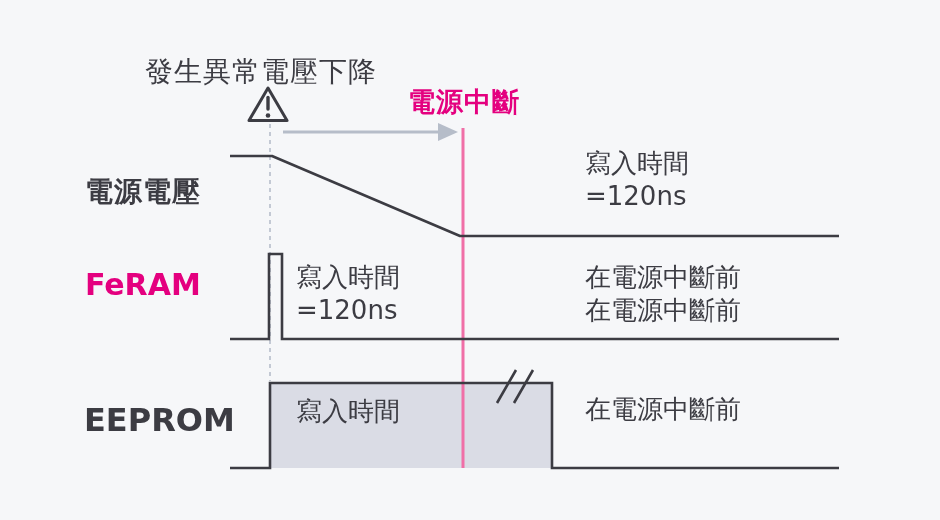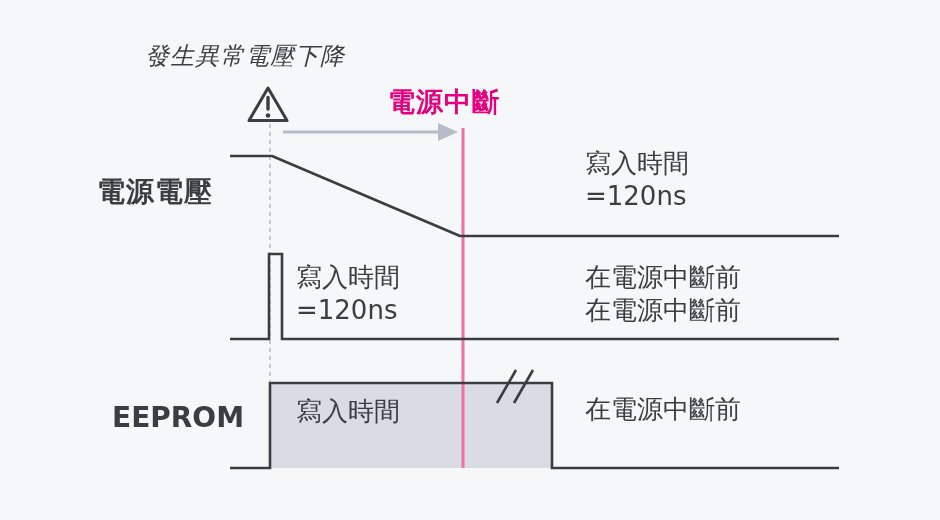--- a/index.html
+++ b/index.html
@@ -5,26 +5,26 @@
   html, body { margin: 0; padding: 0; }
   body {
     width: 940px; height: 520px;
     background: #f6f7f9;
     font-family: "DejaVu Sans", "Liberation Sans", sans-serif;
     overflow: hidden;
   }
   .stage { position: relative; width: 940px; height: 520px; background: #f6f7f9; }
   .stage svg { position: absolute; left: 0; top: 0; }
   .txt { position: absolute; color: #3c3c43; white-space: nowrap; }
-  .title { left: 145px; top: 40px; font-size: 24px; letter-spacing: 1px; font-style: italic; }
-  .power-cut { left: 388px; top: 84px; font-size: 27px; font-weight: bold; color: #e4007f; letter-spacing: 1px; }
-  .row-label { font-weight: bold; font-size: 28px; letter-spacing: 1px; margin-left: 12px; }
+  .title { left: 145px; top: 53px; font-size: 28px; letter-spacing: 1px; }
+  .power-cut { left: 408px; top: 84px; font-size: 27px; font-weight: bold; color: #e4007f; letter-spacing: 1px; }
+  .row-label { font-weight: bold; font-size: 28px; letter-spacing: 1px; }
   .lbl-power  { left: 85px; top: 173px; }
   .lbl-feram  { left: 85px; top: 267px; color: #e4007f; font-size: 30px; letter-spacing: 0; }
-  .lbl-eeprom { left: 100px; top: 401px; font-size: 28px; letter-spacing: 0; }
+  .lbl-eeprom { left: 84px; top: 401px; font-size: 32px; letter-spacing: 0; }
   .note { font-size: 26px; line-height: 33px; }
   .note-power-time  { left: 585px; top: 147px; }
   .note-feram-time  { left: 296px; top: 261px; }
   .note-feram-res   { left: 585px; top: 261px; }
   .note-eeprom-time { left: 296px; top: 395px; }
   .note-eeprom-res  { left: 585px; top: 393px; }
 </style>
 </head>
 <body>
 
@@ -55,20 +55,21 @@
       <circle cx="268" cy="115.5" r="2.3" fill="#3c3c43"></circle>
     </g>
   </svg>
 
   <div class="txt title">發生異常電壓下降</div>
 
   <div class="txt power-cut">電源中斷</div>
 
   <div class="txt row-label lbl-power">電源電壓</div>
 
+  <div class="txt row-label lbl-feram">FeRAM</div>
 
   <div class="txt row-label lbl-eeprom">EEPROM</div>
 
   <div class="txt note note-power-time">
     <div>寫入時間</div>
     <div>=120ns</div>
   </div>
 
   <div class="txt note note-feram-time">
     <div>寫入時間</div>

